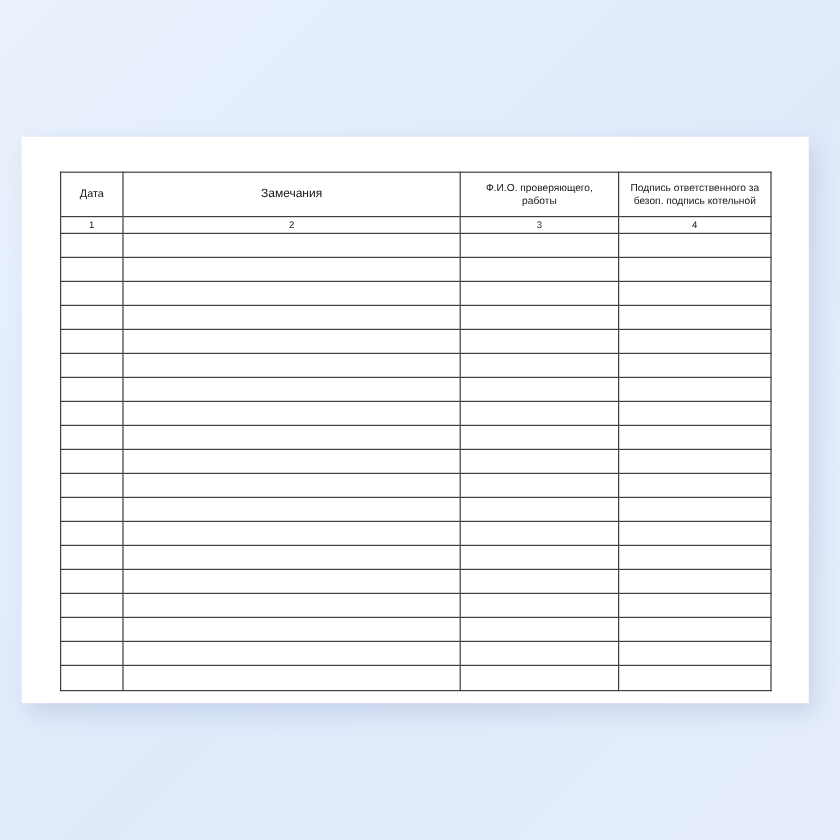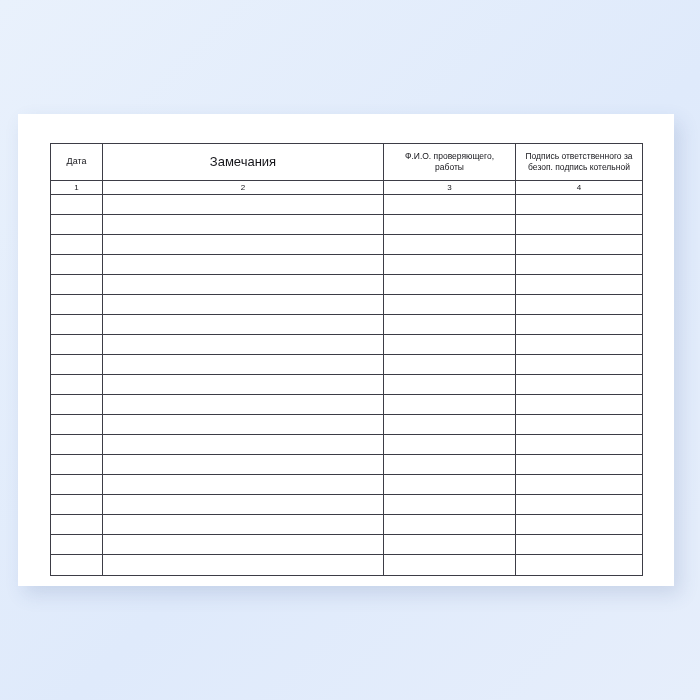--- a/index.html
+++ b/index.html
@@ -52,21 +52,21 @@
   col.c4 { width: 127px; }
 
   thead th {
     height: 36px;
     font-size: 8.5px;
     line-height: 1.25;
     text-align: center;
     padding: 2px 4px;
   }
   th.h-date { font-size: 9px; }
-  th.h-remarks { font-size: 13px; }
+  th.h-remarks { font-size: 10px; }
   tr.numbers td {
     height: 13px;
     font-size: 8px;
     text-align: center;
     line-height: 13px;
   }
   tbody tr.blank td {
     height: 19px;
   }
   tbody tr.blank.tall td {

